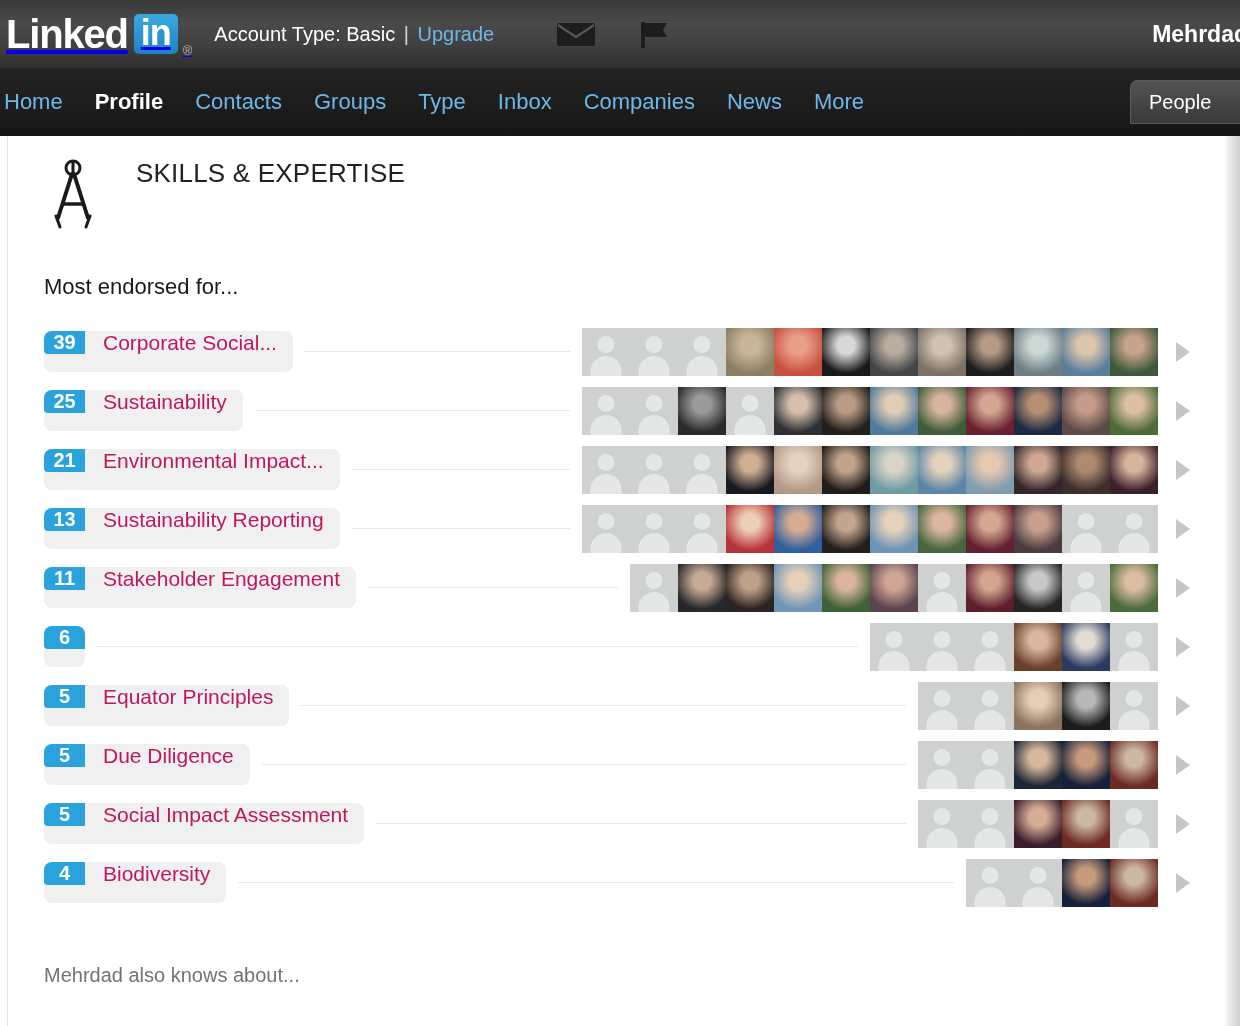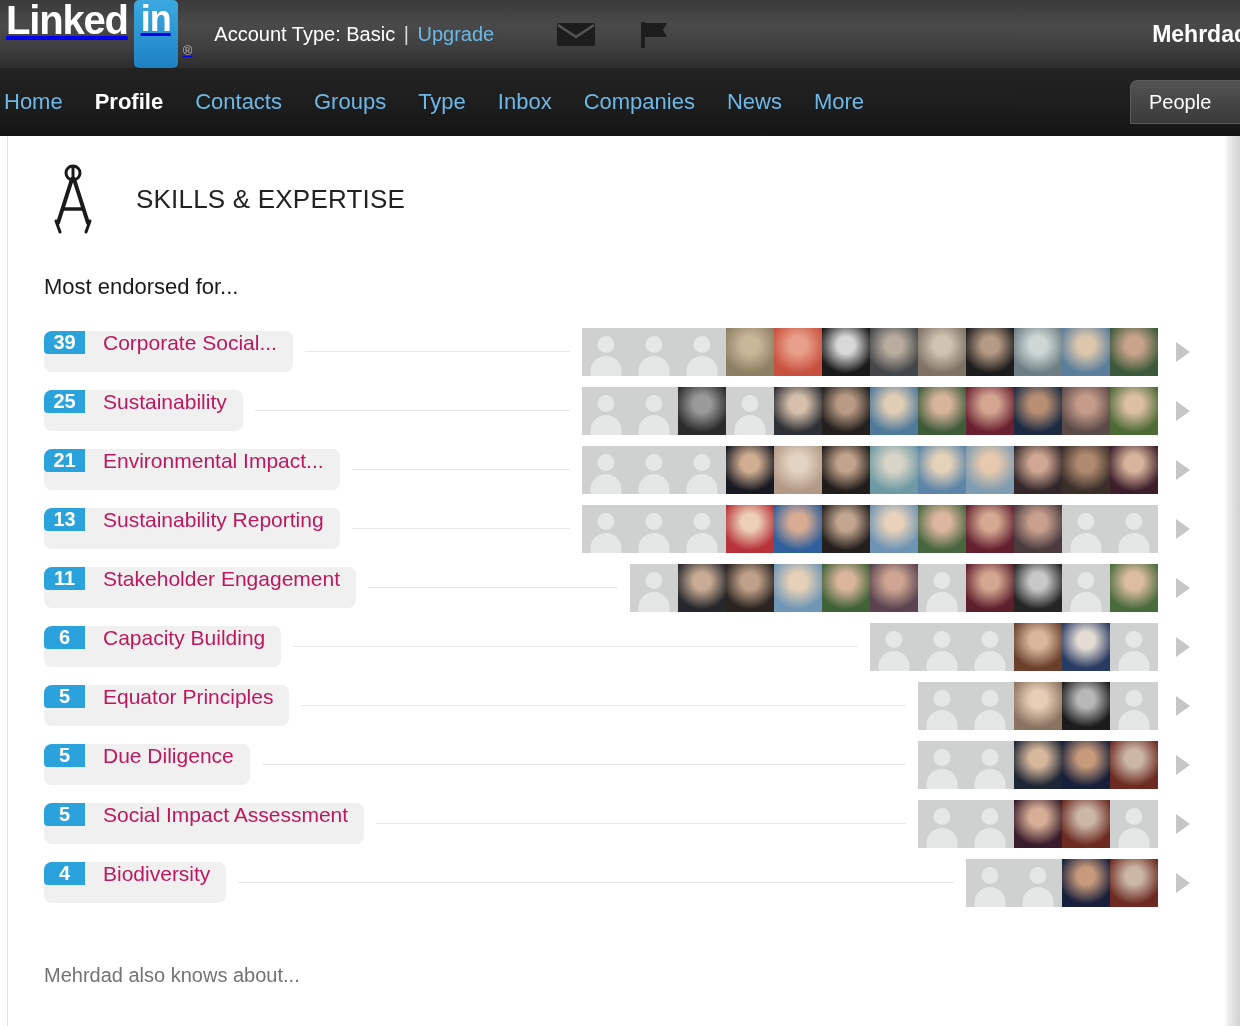--- a/index.html
+++ b/index.html
@@ -17,20 +17,21 @@
     position: relative;
     height: 68px;
     background: linear-gradient(to bottom, #3a3a3a 0%, #4a4a4a 35%, #414141 65%, #2e2e2e 100%);
     display: flex;
     align-items: center;
     padding-left: 6px;
     overflow: hidden;
   }
   .logo {
     display: flex;
+    align-items: center;
     height: 100%;
     flex: 0 0 auto;
   }
   .logo-word {
     color: #ffffff;
     font-size: 40px;
     font-weight: bold;
     letter-spacing: -1.2px;
     line-height: 1;
   }
@@ -143,21 +144,21 @@
   .card {
     flex: 1 1 auto;
     background: #ffffff;
     position: relative;
     padding: 0 0 0 0;
   }
 
   
   .section-head {
     display: flex;
-    align-items: center;
+    align-items: flex-start;
     padding: 22px 16px 0 40px;
     height: 104px;
   }
   .compass-icon { width: 50px; flex: 0 0 50px; line-height: 0; }
   .section-title {
     margin-left: 38px;
     font-size: 26px;
     color: #222222;
     letter-spacing: .2px;
     white-space: nowrap;
@@ -465,21 +466,20 @@
             <span class="avatar ph"></span>
             <span class="avatar" style="background: radial-gradient(circle at 50% 36%, rgb(221, 189, 162) 0%, rgb(221, 189, 162) 22%, rgb(74, 108, 60) 72%), rgb(74, 108, 60);"></span>
           </div>
           <span class="chev"><svg width="22" height="26" viewBox="0 0 22 26">
               <path d="M4 3 L18 13 L4 23 Z" fill="#c6c6c6"></path>
             </svg></span>
         </div>
         <div class="skill-row">
           <div class="skill-chip">
             <div class="skill-count">6</div>
-            <div class="skill-name">Capacity Building</div>
           </div>
           <div class="connector"></div>
           <div class="endorsers">
             <span class="avatar ph"></span>
             <span class="avatar ph"></span>
             <span class="avatar ph"></span>
             <span class="avatar" style="background: radial-gradient(circle at 50% 36%, rgb(216, 183, 156) 0%, rgb(216, 183, 156) 22%, rgb(106, 64, 44) 72%), rgb(106, 64, 44);"></span>
             <span class="avatar" style="background: radial-gradient(circle at 50% 36%, rgb(226, 220, 212) 0%, rgb(226, 220, 212) 22%, rgb(42, 59, 99) 72%), rgb(42, 59, 99);"></span>
             <span class="avatar ph"></span>
           </div>

